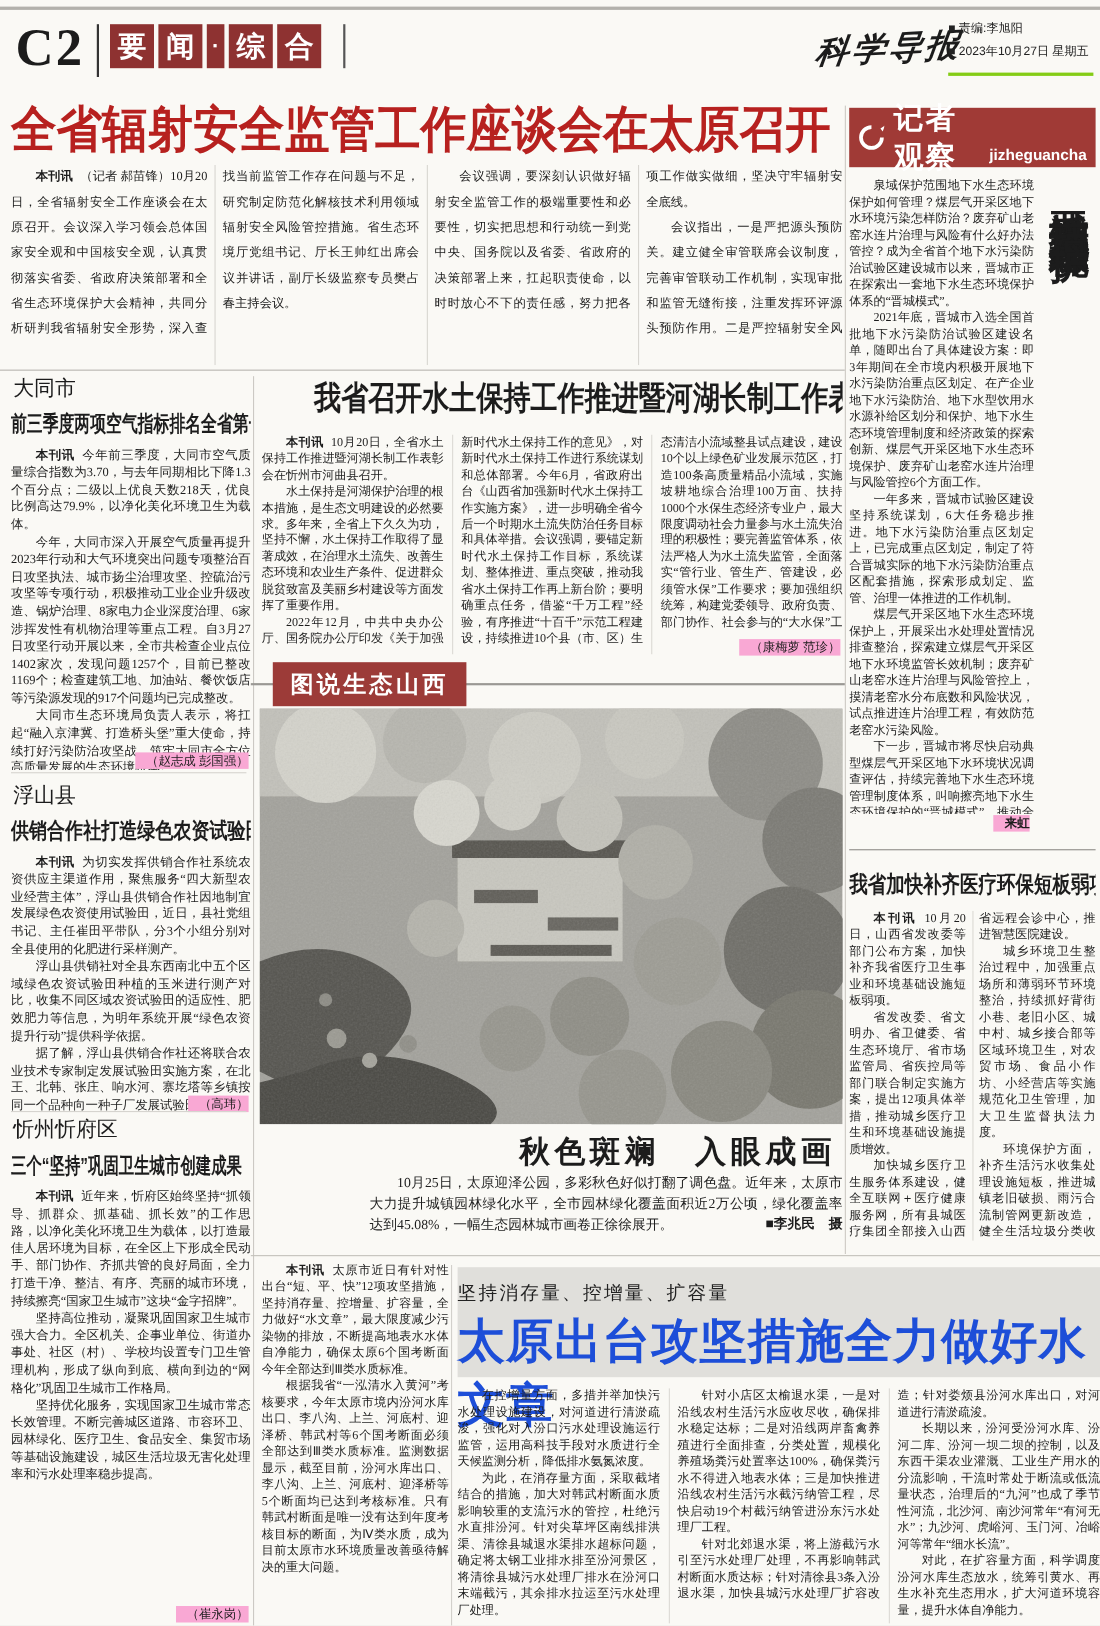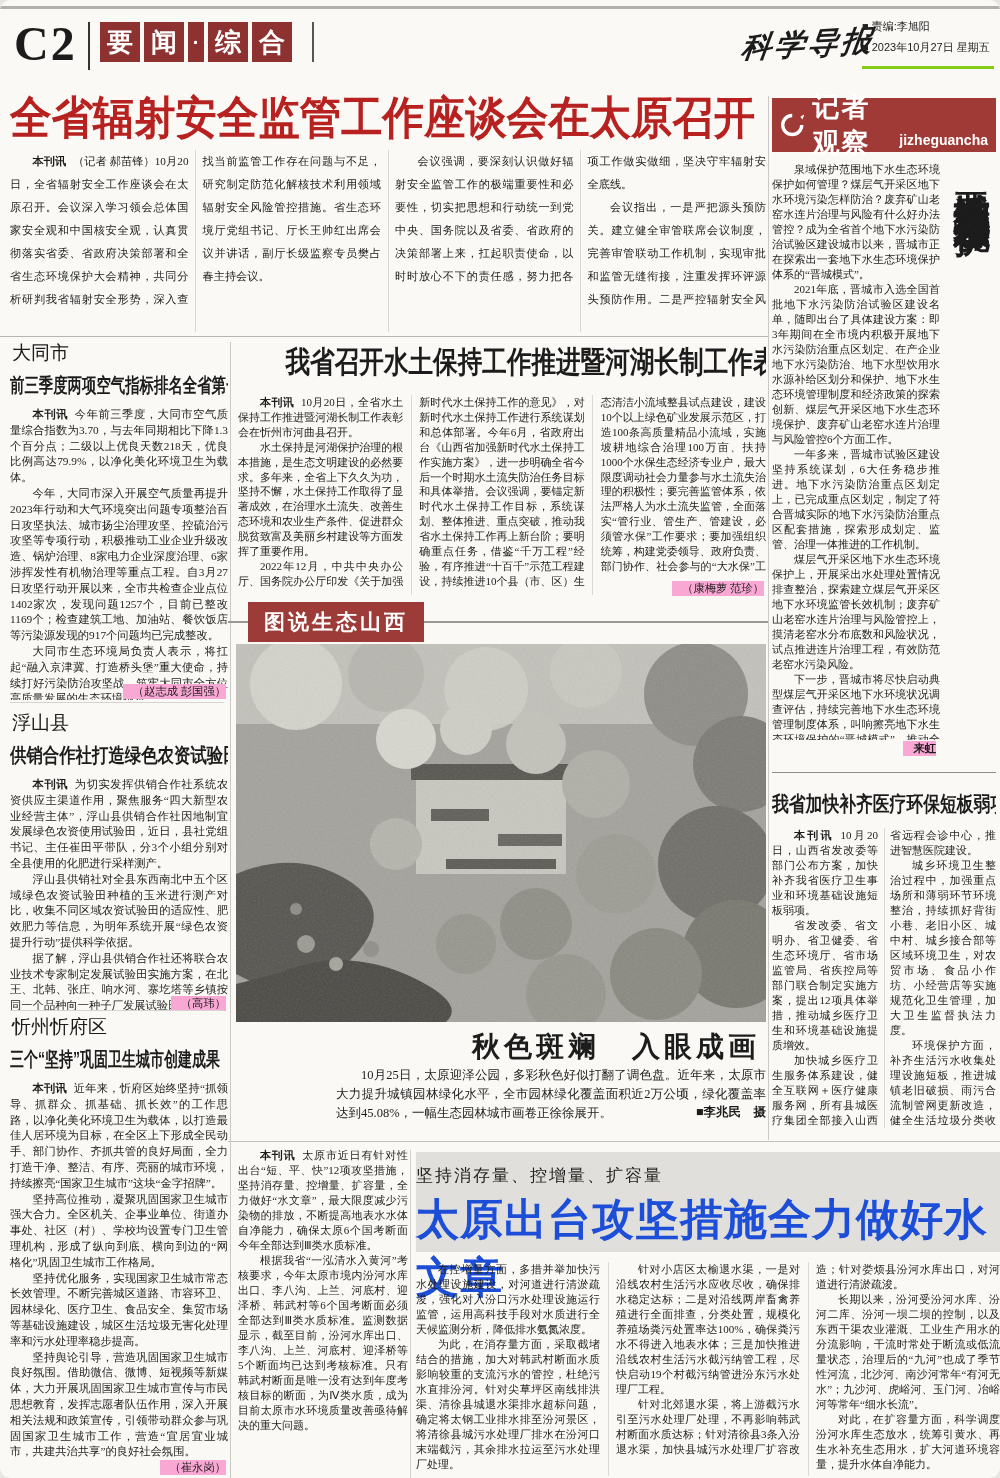--- a/index.html
+++ b/index.html
@@ -1,17 +1,17 @@
 <!DOCTYPE html>
 <html><head>
 <meta charset="utf-8">
 <style>
   html,body{margin:0;padding:0;background:#e7e6e3;}
   .page{position:relative;width:1000px;height:1478px;background:#faf9f5;overflow:hidden;
-        font-family:"Liberation Serif",serif;color:#1c1c1c;border-radius:11px;}
+        font-family:"Liberation Serif",serif;color:#1c1c1c;}
   
   .topline{position:absolute;left:0;top:6px;width:1000px;height:3px;background:#b3b1ac;}
   .c2{position:absolute;left:14px;top:16px;font:bold 48px "Liberation Serif",serif;letter-spacing:2px;}
   .c2bar{position:absolute;left:88px;top:22px;width:2px;height:48px;background:#333;}
   .tiles{position:absolute;left:100px;top:22px;display:flex;gap:4px;align-items:center;}
   .tile{width:40px;height:40px;background:#8e3231;color:#fff;display:flex;align-items:center;justify-content:center;
         font:bold 26px "Liberation Sans",sans-serif;}
   .tile.dot{width:16px;font-size:20px;}
   .tiles-end{position:absolute;left:312px;top:22px;width:2px;height:40px;background:#555;}
   .masthead{position:absolute;left:742px;top:24px;font:bold italic 30px "Liberation Serif",serif;
@@ -148,21 +148,20 @@
   </section>
   <div class="sep-left" style="top:1010px;"></div>
 
   <section class="art-left" id="xinfu">
     <p class="kicker">忻州忻府区</p>
     <h2 class="sec-hl" style="transform:scaleX(.70);">三个“坚持”巩固卫生城市创建成果</h2>
     <div class="body-sm">
       <p class="pp"><b class="lede">本刊讯</b><span>近年来，忻府区始终坚持“抓领导、抓群众、抓基础、抓长效”的工作思路，以净化美化环境卫生为载体，以打造最佳人居环境为目标，在全区上下形成全民动手、部门协作、齐抓共管的良好局面，全力打造干净、整洁、有序、亮丽的城市环境，持续擦亮“国家卫生城市”这块“金字招牌”。</span></p>
       <p class="pp">坚持高位推动，凝聚巩固国家卫生城市强大合力。全区机关、企事业单位、街道办事处、社区（村）、学校均设置专门卫生管理机构，形成了纵向到底、横向到边的“网格化”巩固卫生城市工作格局。</p>
       <p class="pp">坚持优化服务，实现国家卫生城市常态长效管理。不断完善城区道路、市容环卫、园林绿化、医疗卫生、食品安全、集贸市场等基础设施建设，城区生活垃圾无害化处理率和污水处理率稳步提高。</p>
-      <p class="pp">坚持舆论引导，营造巩固国家卫生城市良好氛围。借助微信、微博、短视频等新媒体，大力开展巩固国家卫生城市宣传与市民思想教育，发挥志愿者队伍作用，深入开展相关法规和政策宣传，引领带动群众参与巩固国家卫生城市工作，营造“宜居宜业城市，共建共治共享”的良好社会氛围。</p>
     </div>
     <span class="byl">（崔永岗）</span>
   </section>
 
   <section id="shuibao">
     <h2 class="mid-hl">我省召开水土保持工作推进暨河湖长制工作表彰会</h2>
     <div class="cols3">
       <p class="pp"><b class="lede">本刊讯</b><span>10月20日，全省水土保持工作推进暨河湖长制工作表彰会在忻州市河曲县召开。</span></p>
       <p class="pp">水土保持是河湖保护治理的根本措施，是生态文明建设的必然要求。多年来，全省上下久久为功，坚持不懈，水土保持工作取得了显著成效，在治理水土流失、改善生态环境和农业生产条件、促进群众脱贫致富及美丽乡村建设等方面发挥了重要作用。</p>
       <p class="pp">2022年12月，中共中央办公厅、国务院办公厅印发《关于加强新时代水土保持工作的意见》，对新时代水土保持工作进行系统谋划和总体部署。今年6月，省政府出台《山西省加强新时代水土保持工作实施方案》，进一步明确全省今后一个时期水土流失防治任务目标和具体举措。会议强调，要锚定新时代水土保持工作目标，系统谋划、整体推进、重点突破，推动我省水土保持工作再上新台阶；要明确重点任务，借鉴“千万工程”经验，有序推进“十百千”示范工程建设，持续推进10个县（市、区）生态清洁小流域整县试点建设，建设10个以上绿色矿业发展示范区，打造100条高质量精品小流域，实施坡耕地综合治理100万亩、扶持1000个水保生态经济专业户，最大限度调动社会力量参与水土流失治理的积极性；要完善监管体系，依法严格人为水土流失监管，全面落实“管行业、管生产、管建设，必须管水保”工作要求；要加强组织统筹，构建党委领导、政府负责、部门协作、社会参与的“大水保”工作格局，全面加强新时代水土保持工作组织保障。</p>

